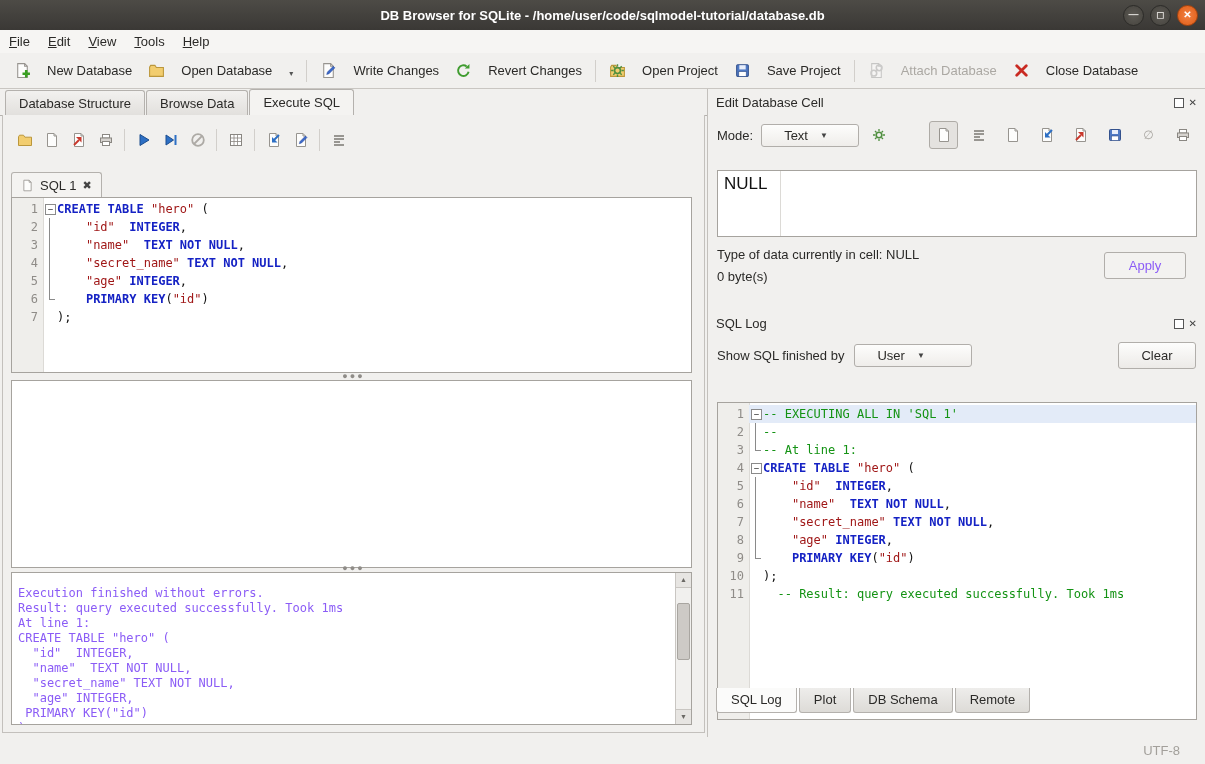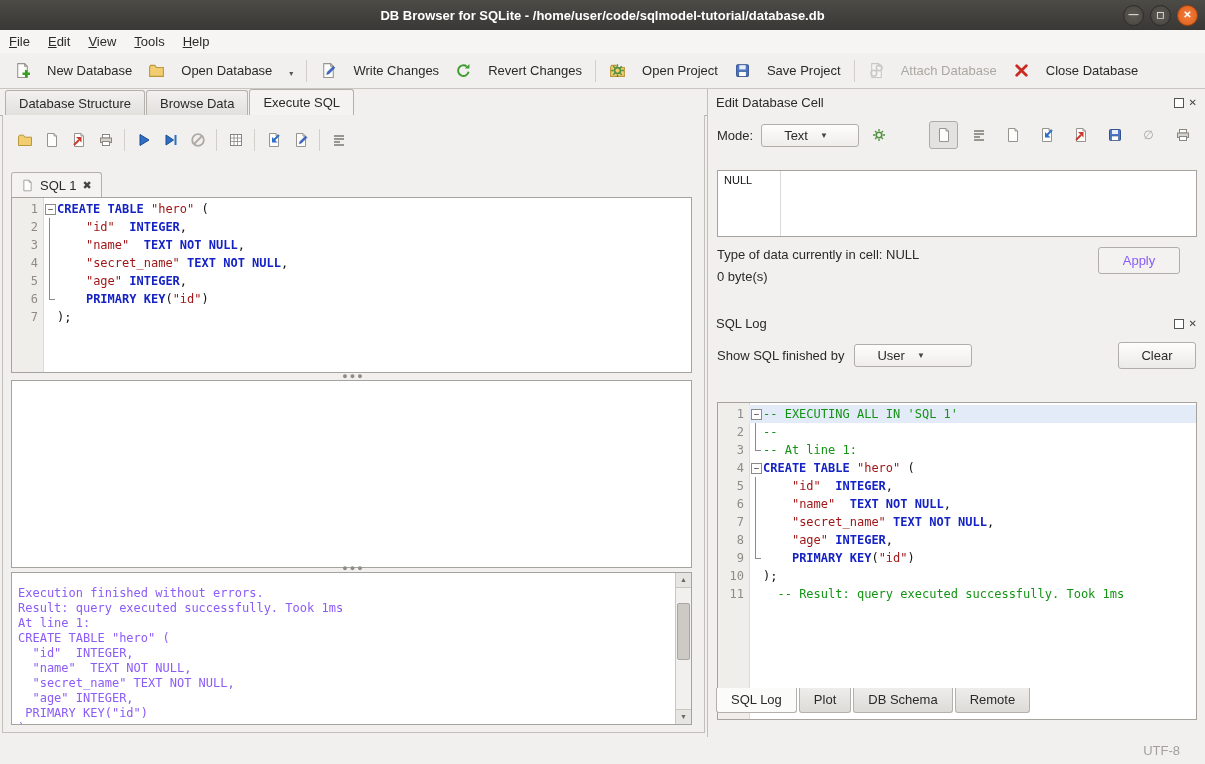--- a/index.html
+++ b/index.html
@@ -91,21 +91,21 @@
   .dk-float{width:8px;height:8px;border:1px solid #555;background:#fff}
   .dk-close{font-size:10px;color:#444;line-height:10px}
   .combo{display:inline-flex;align-items:center;border:1px solid #b1aeaa;border-radius:3px;
     background:linear-gradient(#fdfdfc,#efedea);padding:3px 22px;cursor:default}
   .combo .arrow{margin-left:12px;font-size:8px;color:#444}
   .btn{display:inline-block;border:1px solid #b1aeaa;border-radius:3px;background:linear-gradient(#fdfdfc,#eceae7);
     padding:5px 16px;cursor:default;text-align:center}
   .btn.disabled{color:#8b5cf6;background:#f3f2f0}
   .cell-editor{position:absolute;top:81px;left:9px;width:480px;height:67px;background:#fff;border:1px solid #a6a39e;box-sizing:border-box}
   .cell-gutter-line{position:absolute;left:62px;top:0;bottom:0;border-left:1px solid #dcdad6}
-  .cell-null{position:absolute;left:6px;top:3px;font-size:11px;color:#111}
+  .cell-null{position:absolute;left:6px;top:3px;font-size:17px;color:#111}
   .log-frame{top:289px;left:9px;width:480px;height:318px}
   .dock-tabs{position:absolute;left:8px;bottom:24px;display:flex;align-items:flex-end;height:26px}
   .dock-tab{padding:4px 14px 5px;border:1px solid #b4b1ad;margin-right:2px;background:linear-gradient(#eeedeb,#dddbd7);
     border-radius:0 0 3px 3px;border-top:none;cursor:default}
   .dock-tab.active{background:#fbfbfa}
 
   .statusbar{position:absolute;left:0;right:0;bottom:0;height:27px;background:#f1f0ee}
   .status-encoding{position:absolute;right:25px;top:6px;color:#a3a09b}
   .pressed{border:1px solid #aeaba6;background:#e4e2df;border-radius:3px}
 </style>
@@ -492,21 +492,21 @@
           </svg>
         </div>
     </div>
   </div>
 
   <div class="cell-editor">
     <span class="cell-null">NULL</span>
     <span class="cell-gutter-line"></span>
   </div>
 
-  <div class="abs" style="top:158px;left:9px;right:25px;display:flex;align-items:flex-start">
+  <div class="abs" style="top:158px;left:9px;right:19px;display:flex;align-items:center">
     <div>
       <div>Type of data currently in cell: NULL</div>
       <div style="margin-top:7px">0 byte(s)</div>
     </div>
     <span class="btn disabled" style="margin-left:auto;min-width:48px">Apply</span>
   </div>
 
   <div class="dock-header abs" style="top:224px;left:0;right:0">
     <span>SQL Log</span>
     <span class="dock-icons">

